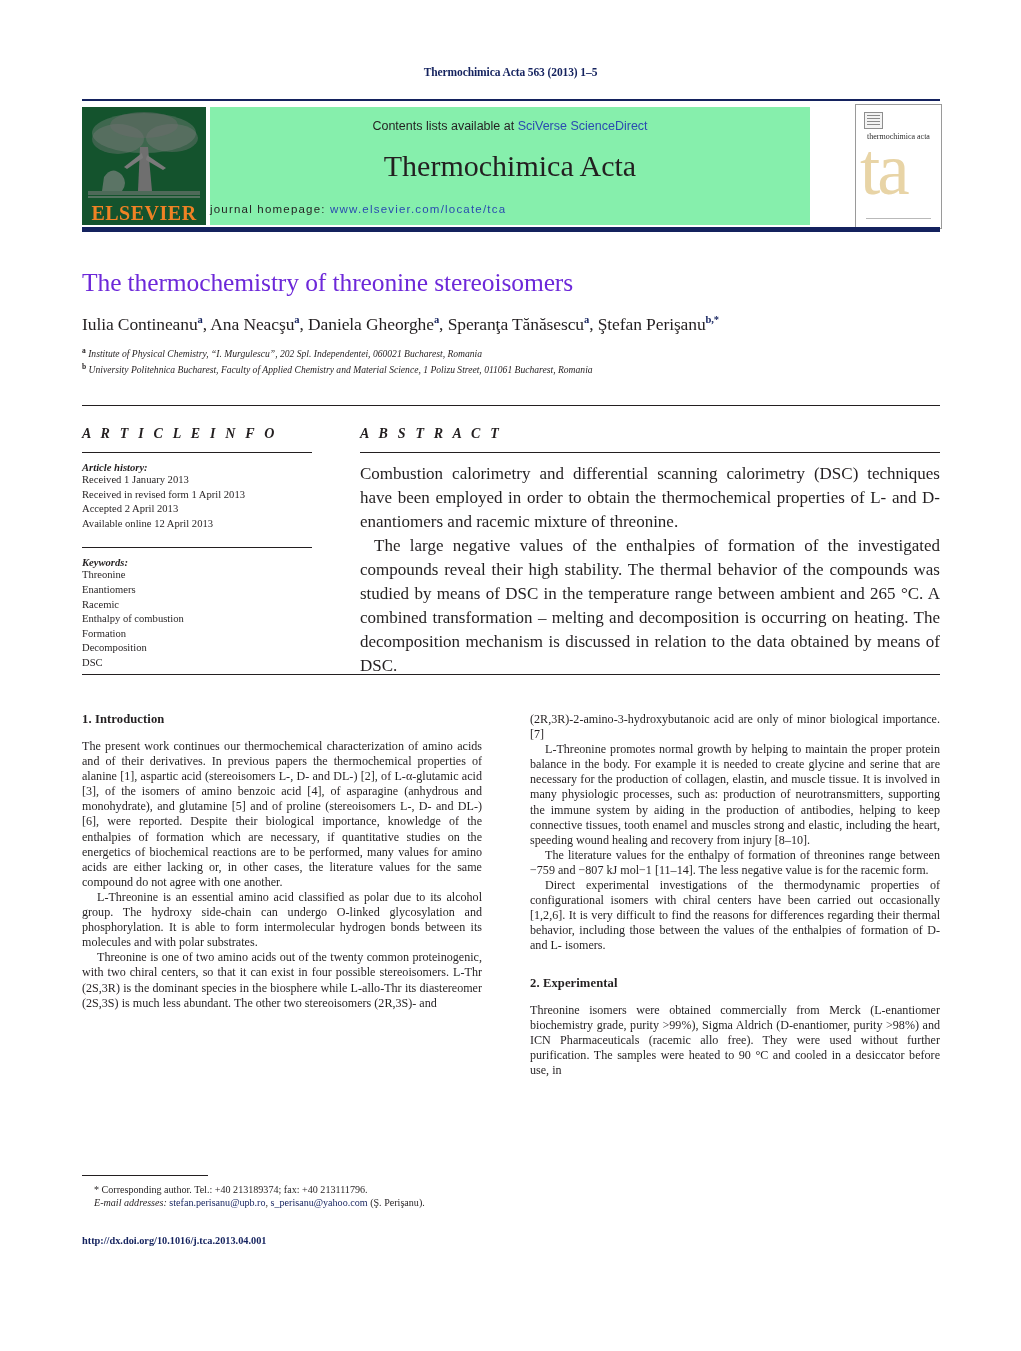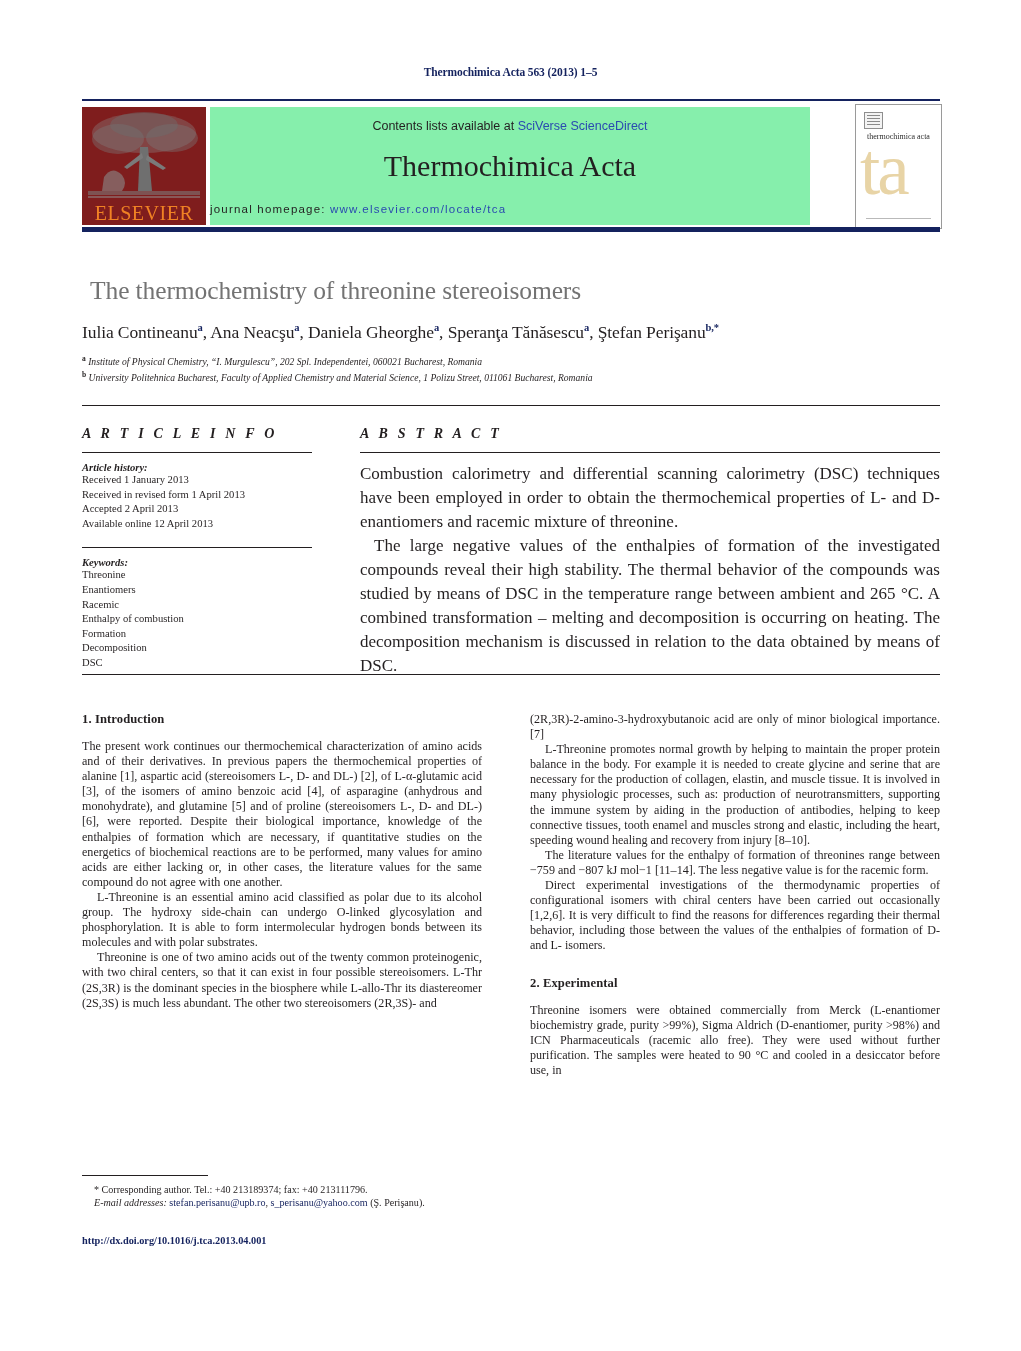--- a/index.html
+++ b/index.html
@@ -53,21 +53,22 @@
     left: 0; top: 128px;
     width: 858px;
     height: 5px;
     background: #14225e;
   }
   .elsevier-logo {
     position: absolute;
     left: 0px; top: 8px;
     width: 124px;
     height: 118px;
-    background: #7f1d1d;
+    background: #14532d;
+    font-weight: bold;
   }
   .tree-svg { display:block; }
   .elsevier-word {
     position: absolute;
     left: 2px; bottom: 0px;
     width: 120px;
     text-align: center;
     font-family: "Liberation Serif", serif;
     font-size: 20px;
     letter-spacing: 0.5px;
@@ -166,22 +167,22 @@
     width: 65px;
     height: 1px;
     background: #b9b9b9;
   }
 
   
   .title-block { position: absolute; left: 82px; top: 268px; width: 858px; }
   .article-title {
     font-family: "Liberation Serif", serif;
     font-size: 25.5px;
-    color: #737373;
-    margin: 8px;
+    color: #6d28d9;
+    margin: 0;
     font-weight: normal;
     letter-spacing: -0.1px;
   }
   .author-line {
     margin-top: 16px;
     font-size: 17.5px;
     color: #231f20;
     letter-spacing: -0.1px;
   }
   .aff-mark {

